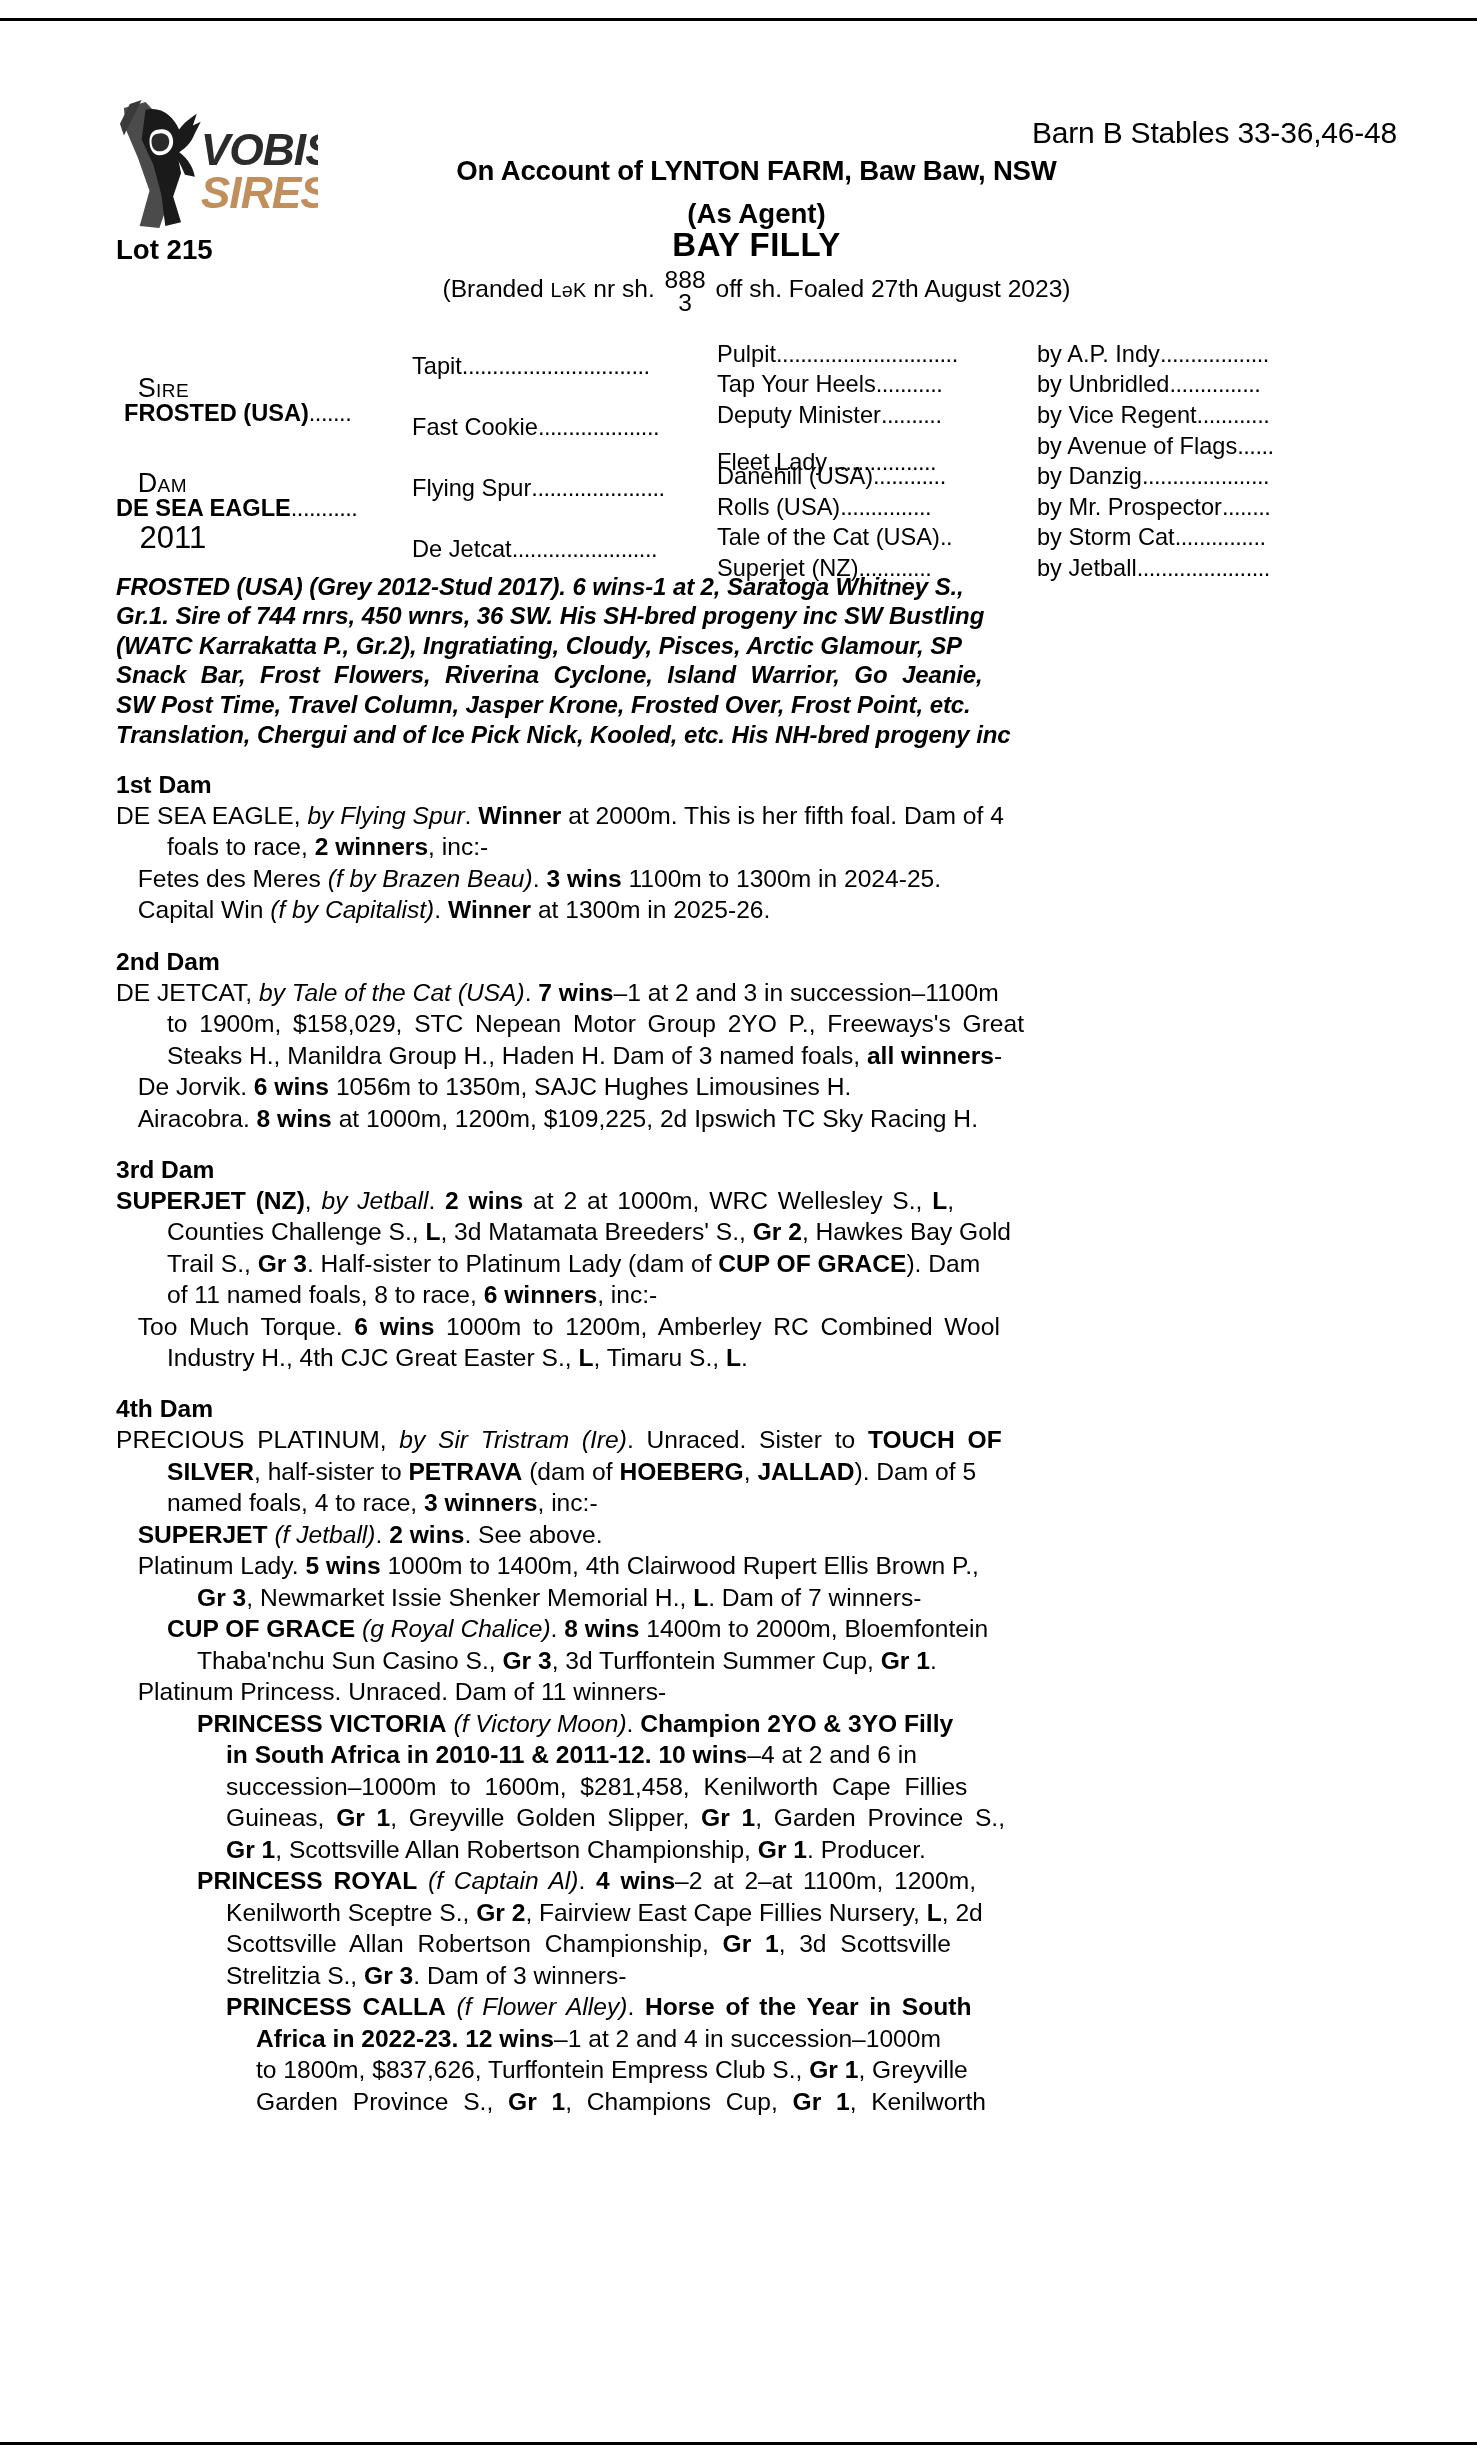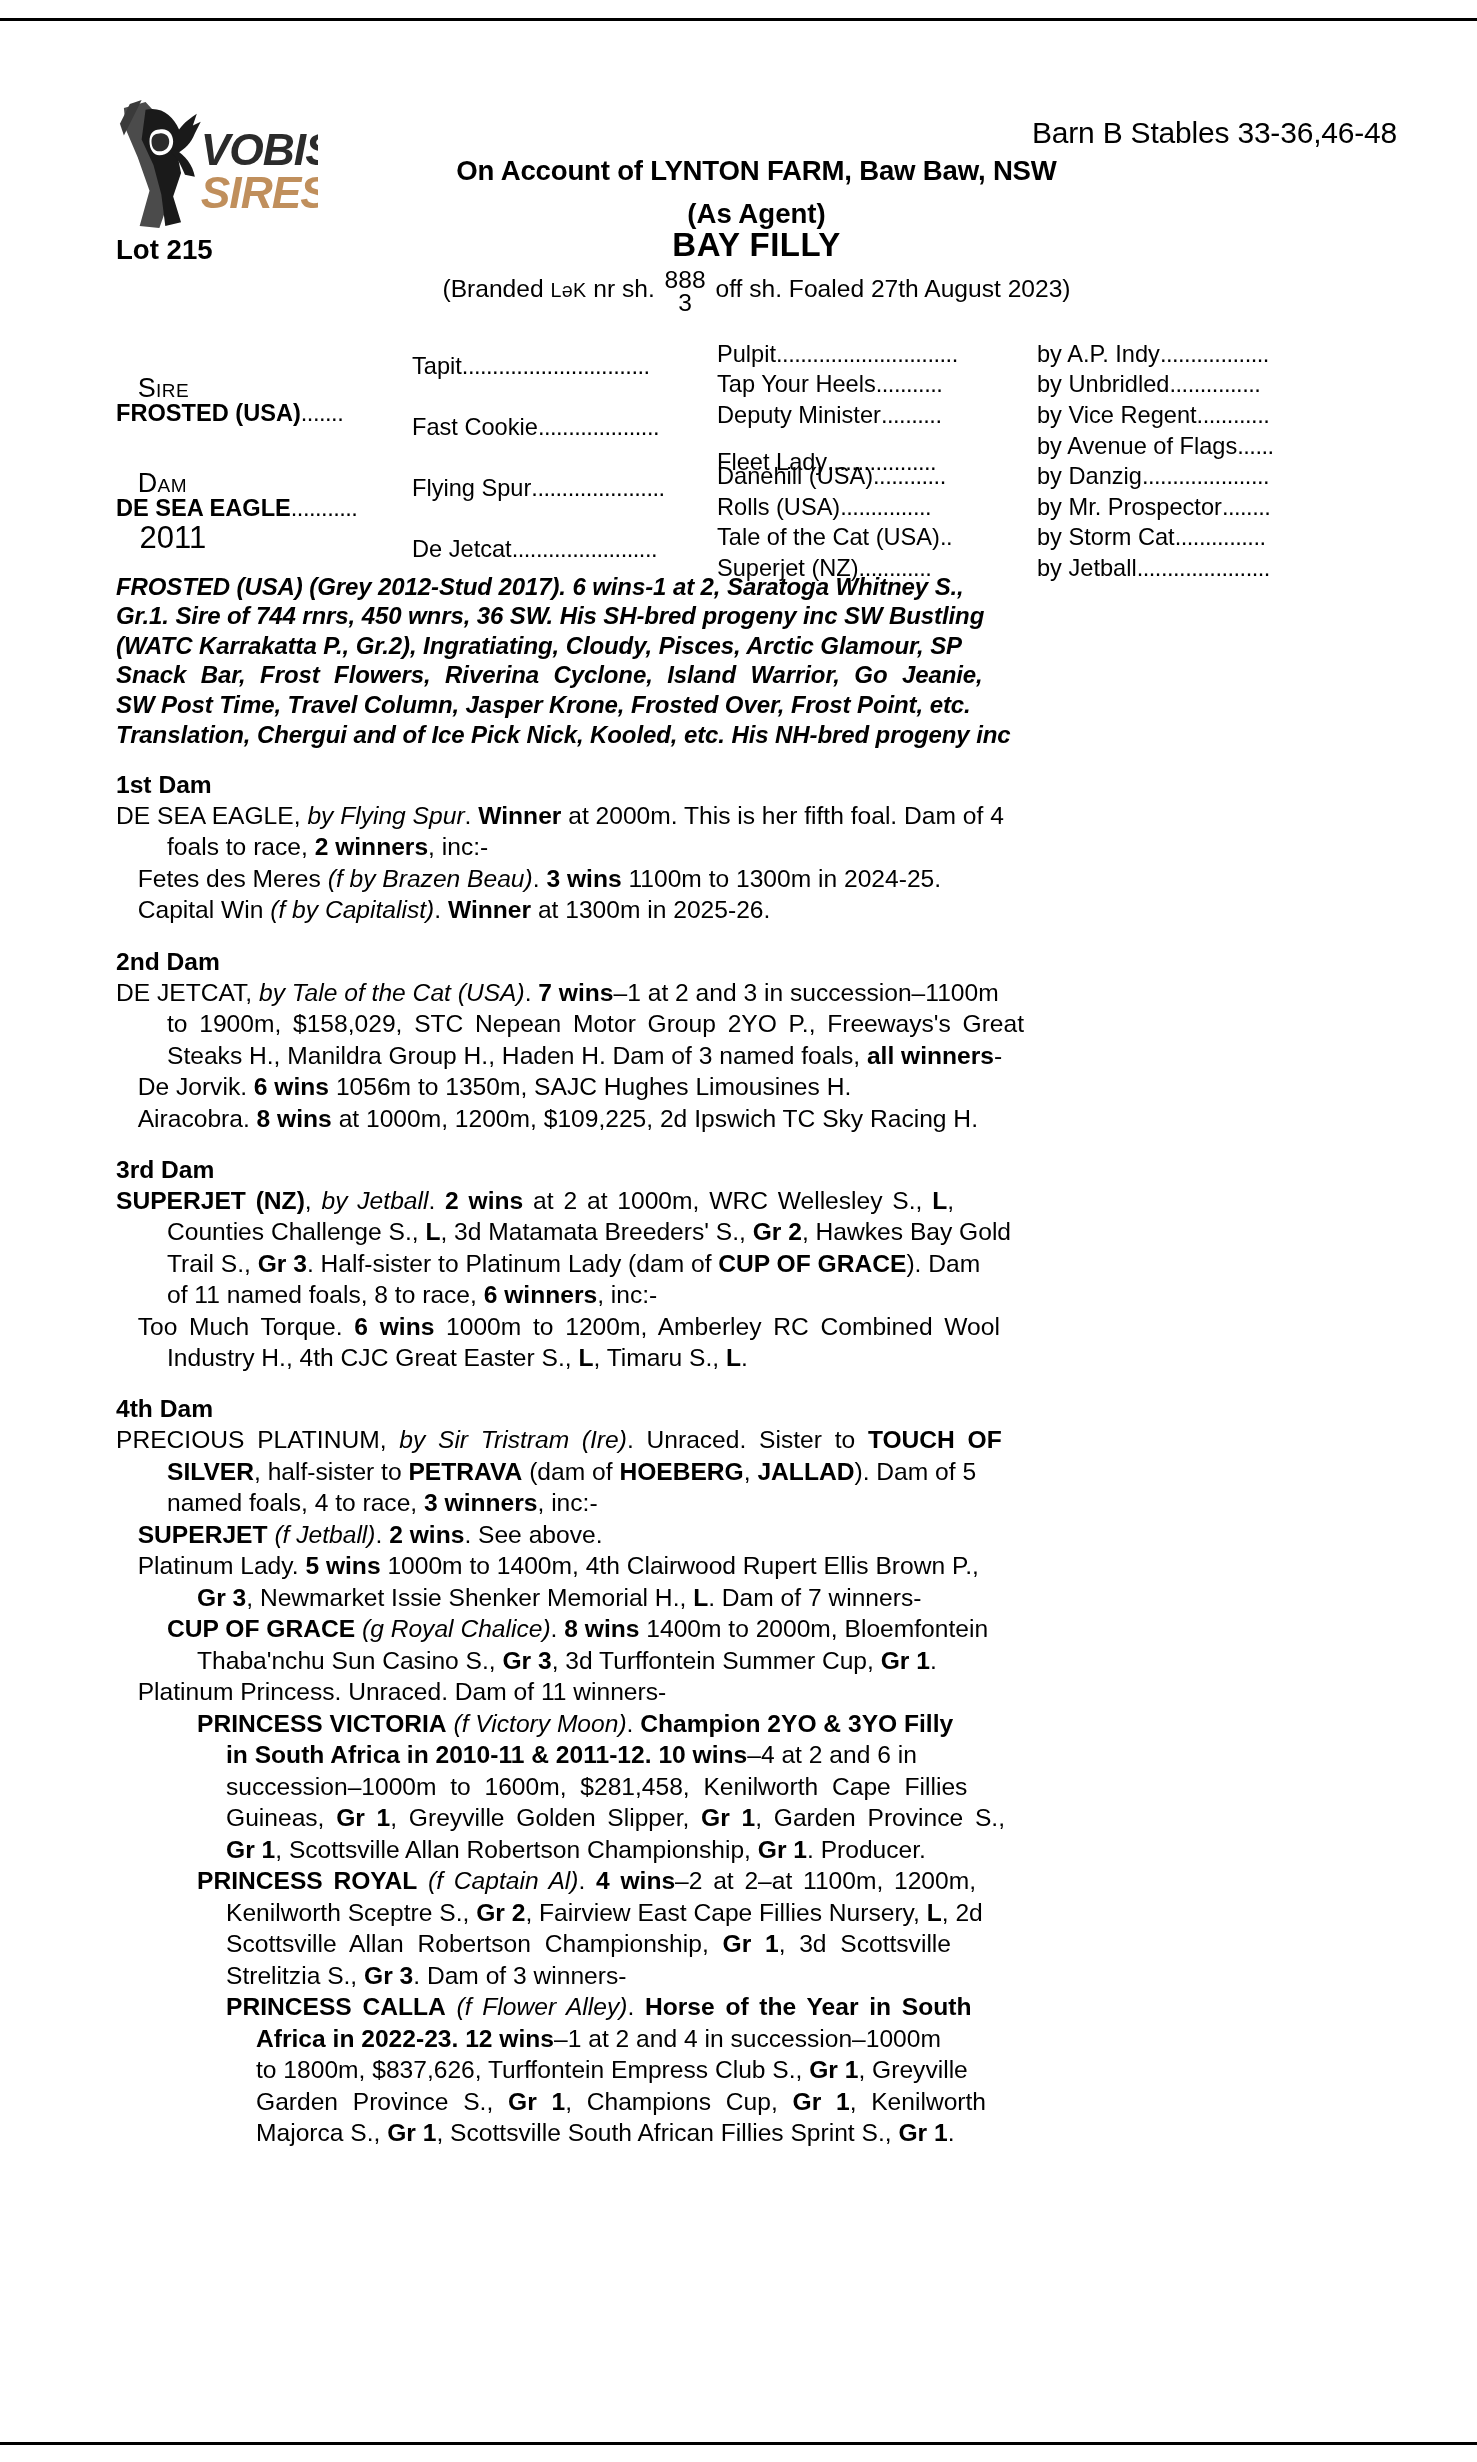--- a/index.html
+++ b/index.html
@@ -160,21 +160,21 @@
   .ped-name-bold {
     font-weight: bold;
     font-size: 23.6px;
   }
   .ped-year {
     font-size: 31px;
   }
   .dots { letter-spacing: -0.5px; }
 
   .p1-sire { position: absolute; left: 21.7px; top: 34px; }
-  .p1-sirename { position: absolute; left: 0px; top: 59px; white-space: nowrap;}
+  .p1-sirename { position: absolute; left: 8px; top: 59px; white-space: nowrap;}
   .p1-dam { position: absolute; left: 21.7px; top: 129px; }
   .p1-damname { position: absolute; left: 0px; top: 154px; white-space: nowrap;}
   .p1-year { position: absolute; left: 23.6px; top: 184px; }
 
   .p2-r1 { position: absolute; left: 0; top: 11.8px; white-space: nowrap; }
   .p2-r2 { position: absolute; left: 0; top: 73px; white-space: nowrap; }
   .p2-r3 { position: absolute; left: 0; top: 134px; white-space: nowrap; }
   .p2-r4 { position: absolute; left: 0; top: 195px; white-space: nowrap; }
 
   .p3-row { position: absolute; left: 0; white-space: nowrap; }
@@ -358,18 +358,17 @@
       <span class="ln ind4" style="word-spacing:4.9px">Guineas, <b>Gr 1</b>, Greyville Golden Slipper, <b>Gr 1</b>, Garden Province S.,</span>
       <span class="ln ind4"><b>Gr 1</b>, Scottsville Allan Robertson Championship, <b>Gr 1</b>. Producer.</span>
       <span class="ln ind3" style="word-spacing:3.9px"><b>PRINCESS ROYAL</b> <i>(f Captain Al)</i>. <b>4 wins</b>–2 at 2–at 1100m, 1200m,</span>
       <span class="ln ind4">Kenilworth Sceptre S., <b>Gr 2</b>, Fairview East Cape Fillies Nursery, <b>L</b>, 2d</span>
       <span class="ln ind4" style="word-spacing:6.9px">Scottsville Allan Robertson Championship, <b>Gr 1</b>, 3d Scottsville</span>
       <span class="ln ind4">Strelitzia S., <b>Gr 3</b>. Dam of 3 winners-</span>
       <span class="ln ind4" style="word-spacing:3.9px"><b>PRINCESS CALLA</b> <i>(f Flower Alley)</i>. <b>Horse of the Year in South</b></span>
       <span class="ln ind5"><b>Africa in 2022-23. 12 wins</b>–1 at 2 and 4 in succession–1000m</span>
       <span class="ln ind5">to 1800m, $837,626, Turffontein Empress Club S., <b>Gr 1</b>, Greyville</span>
       <span class="ln ind5" style="word-spacing:7.9px">Garden Province S., <b>Gr 1</b>, Champions Cup, <b>Gr 1</b>, Kenilworth</span>
-      <span class="ln ind5">Majorca S., <b>Gr 1</b>, Scottsville South African Fillies Sprint S., <b>Gr 1</b>.</span>
     </div>
 
   </div>
 </div>
 
 
 </body></html>

